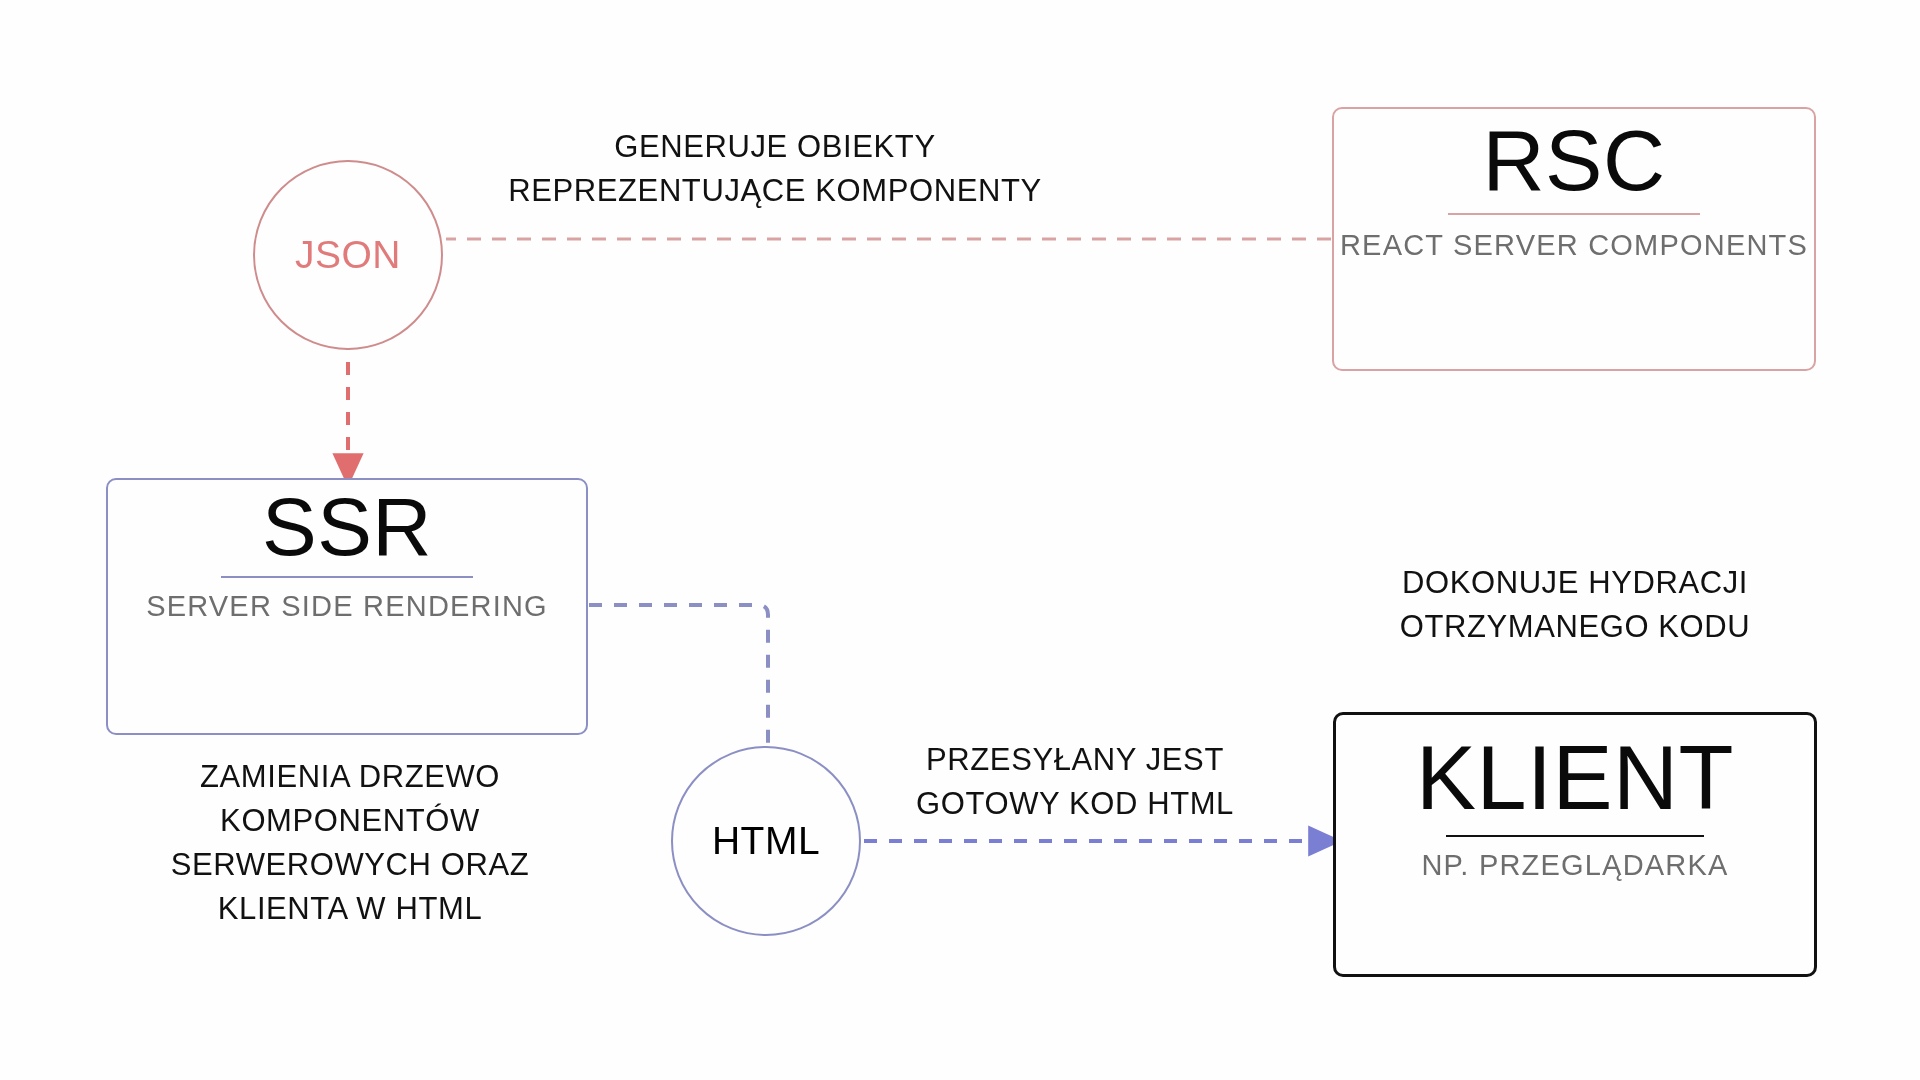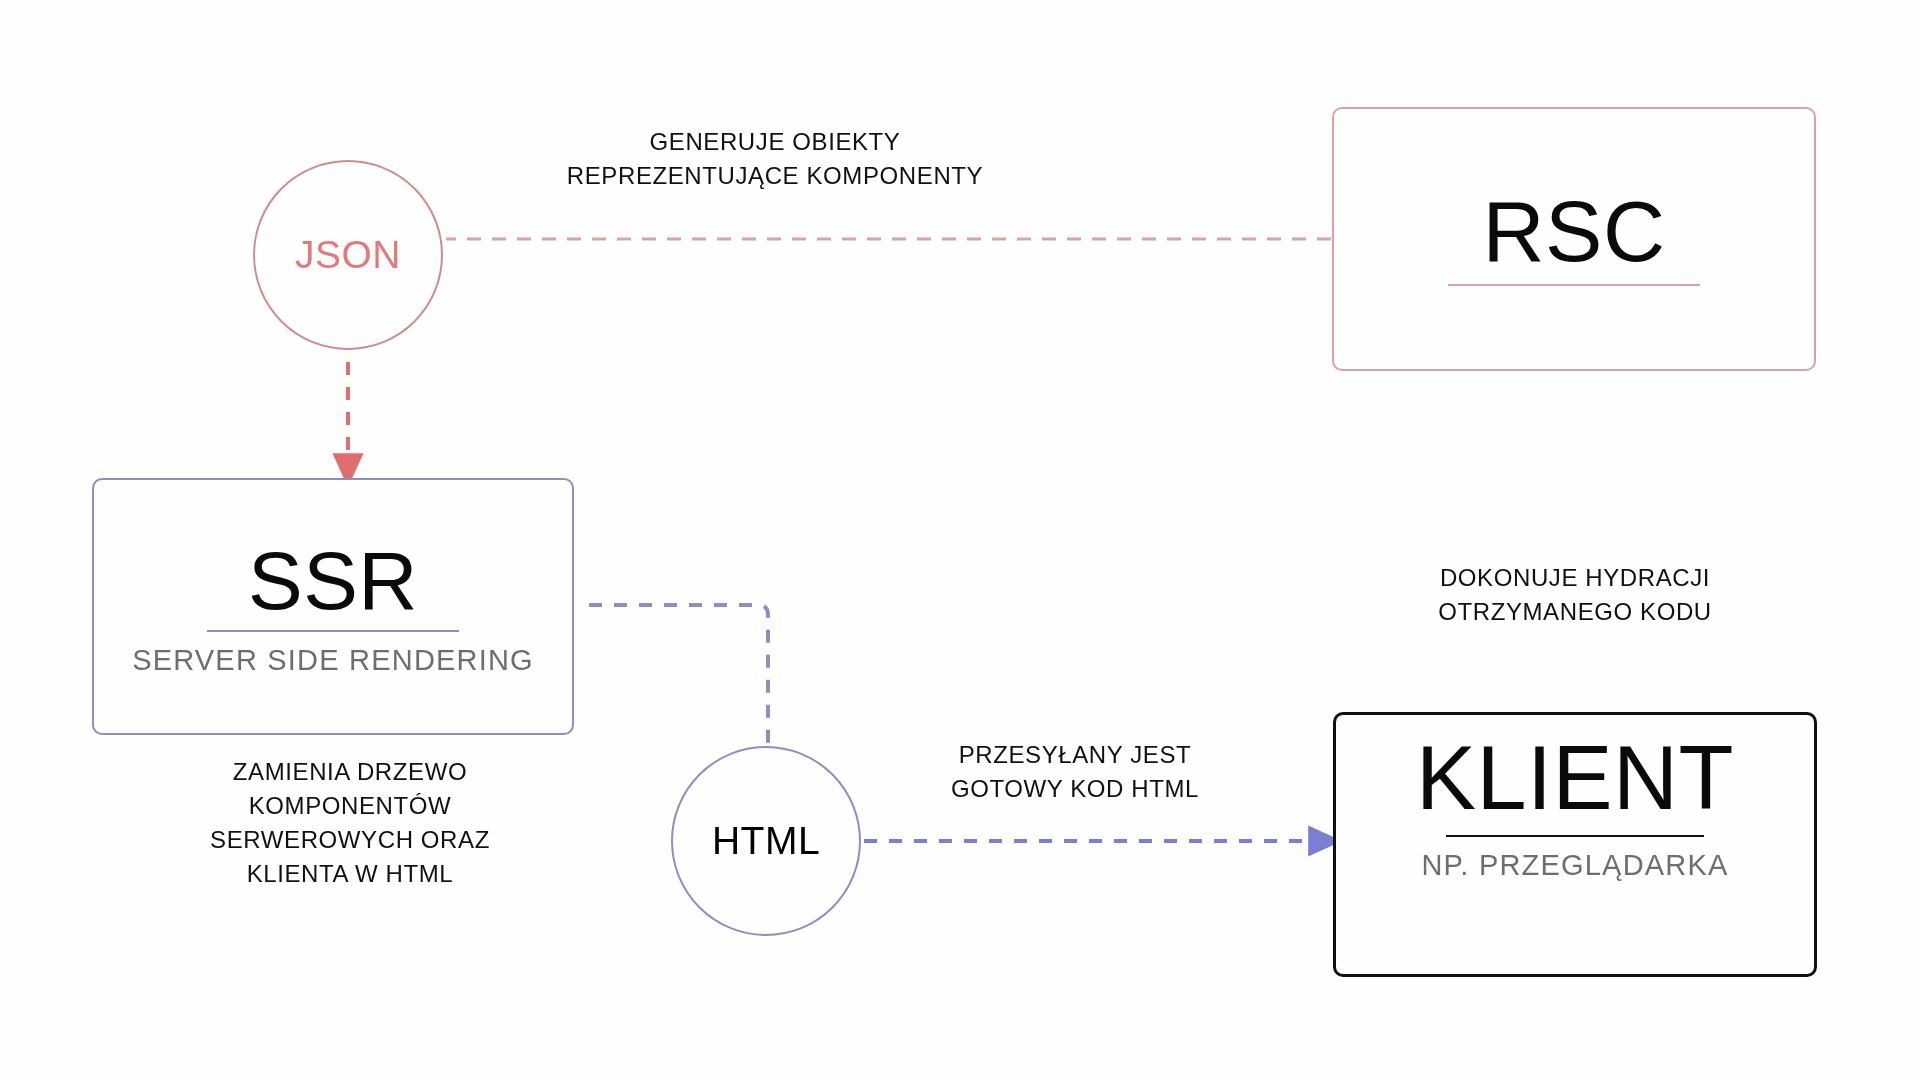--- a/index.html
+++ b/index.html
@@ -30,21 +30,20 @@
 
   
   .node-box {
     position: absolute;
     box-sizing: border-box;
     background: #fefefe;
     border-radius: 10px;
     display: flex;
     flex-direction: column;
     align-items: center;
-    justify-content: center;
   }
   .node-title {
     font-weight: 400;
     letter-spacing: 0.5px;
     line-height: 1;
     color: #0a0a0a;
   }
   .node-rule {
     height: 0;
     border-bottom-style: solid;
@@ -66,21 +65,21 @@
     height: 264px;
     border: 2px solid #d9a3a3;
     padding-top: 8px;
   }
   #rsc-box .node-title { font-size: 86px; }
   #rsc-box .node-rule { width: 252px; border-bottom-color: #d9a3a3; margin: 10px 0 12px; }
   #rsc-box .node-sub { font-size: 29px; }
 
   
   #ssr-box {
-    left: 92px;
+    left: 106px;
     top: 478px;
     width: 482px;
     height: 257px;
     border: 2px solid #8b8fc4;
     padding-top: 6px;
   }
   #ssr-box .node-title { font-size: 82px; }
   #ssr-box .node-rule { width: 252px; border-bottom-color: #8b8fc4; margin: 8px 0 10px; }
   #ssr-box .node-sub { font-size: 29px; }
 
@@ -124,21 +123,21 @@
     width: 190px;
     height: 190px;
     border: 2px solid #8b8fc4;
     color: #000000;
   }
 
   
   .caption {
     position: absolute;
     color: #111111;
-    font-size: 24px;
+    font-size: 31px;
     line-height: 1.42;
     letter-spacing: 0.6px;
     text-align: center;
     font-weight: 400;
     white-space: pre-line;
   }
   #caption-generuje { left: 430px; top: 125px; width: 690px; }
   #caption-zamienia { left: 80px; top: 755px; width: 540px; }
   #caption-przesylany { left: 855px; top: 738px; width: 440px; }
   #caption-hydracja { left: 1320px; top: 561px; width: 510px; }
@@ -163,20 +162,22 @@
     <path d="M348,337 L348,470" fill="none" stroke="#e06e6e" stroke-width="4" stroke-dasharray="13 12" stroke-linecap="butt" marker-end="url(#arrow-red)"></path>
 
     <path d="M589,605 L758,605 Q768,605 768,615 L768,744" fill="none" stroke="#8b8fc4" stroke-width="4" stroke-dasharray="13 12" stroke-linecap="butt"></path>
 
     <path d="M864,841 L1325,841" fill="none" stroke="#7b7fd4" stroke-width="4" stroke-dasharray="13 12" stroke-linecap="butt" marker-end="url(#arrow-purple)"></path>
   </svg>
 
   <div class="node-box" id="rsc-box">
     <div class="node-title">RSC</div>
     <div class="node-rule"></div>
+    <div class="node-sub">REACT SERVER
+COMPONENTS</div>
   </div>
 
   <div class="node-circle" id="json-circle">
     <span>JSON</span>
   </div>
 
   <div class="node-box" id="ssr-box">
     <div class="node-title">SSR</div>
     <div class="node-rule"></div>
     <div class="node-sub">SERVER SIDE

